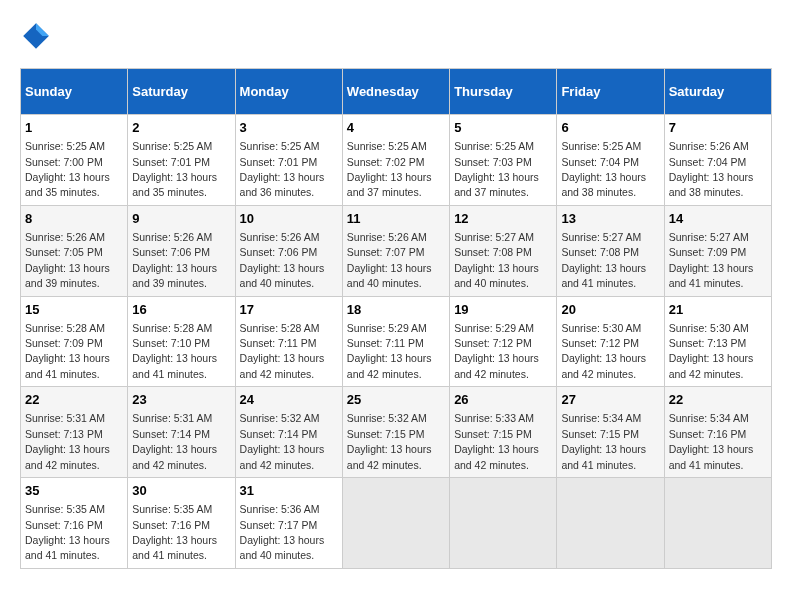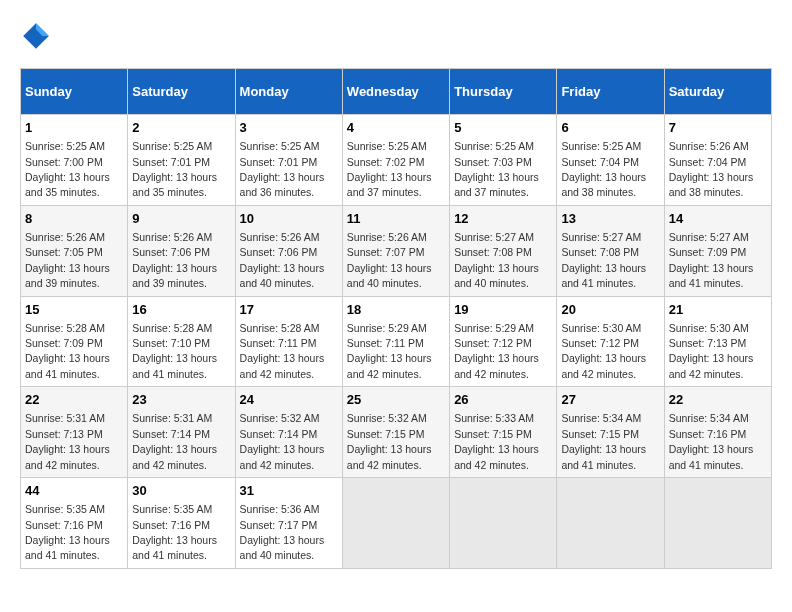--- a/index.html
+++ b/index.html
@@ -148,21 +148,21 @@
       <tr>
         <td><span class="day-num">22</span><span class="day-info">Sunrise: 5:31 AM<br>Sunset: 7:13 PM<br>Daylight: 13 hours<br>and 42 minutes.</span></td>
         <td><span class="day-num">23</span><span class="day-info">Sunrise: 5:31 AM<br>Sunset: 7:14 PM<br>Daylight: 13 hours<br>and 42 minutes.</span></td>
         <td><span class="day-num">24</span><span class="day-info">Sunrise: 5:32 AM<br>Sunset: 7:14 PM<br>Daylight: 13 hours<br>and 42 minutes.</span></td>
         <td><span class="day-num">25</span><span class="day-info">Sunrise: 5:32 AM<br>Sunset: 7:15 PM<br>Daylight: 13 hours<br>and 42 minutes.</span></td>
         <td><span class="day-num">26</span><span class="day-info">Sunrise: 5:33 AM<br>Sunset: 7:15 PM<br>Daylight: 13 hours<br>and 42 minutes.</span></td>
         <td><span class="day-num">27</span><span class="day-info">Sunrise: 5:34 AM<br>Sunset: 7:15 PM<br>Daylight: 13 hours<br>and 41 minutes.</span></td>
         <td><span class="day-num">22</span><span class="day-info">Sunrise: 5:34 AM<br>Sunset: 7:16 PM<br>Daylight: 13 hours<br>and 41 minutes.</span></td>
       </tr>
       <tr>
-        <td><span class="day-num">44</span><span class="day-info">Sunrise: 5:35 AM<br>Sunset: 7:16 PM<br>Daylight: 13 hours<br>and 41 minutes.</span></td>
+        <td><span class="day-num">35</span><span class="day-info">Sunrise: 5:35 AM<br>Sunset: 7:16 PM<br>Daylight: 13 hours<br>and 41 minutes.</span></td>
         <td><span class="day-num">30</span><span class="day-info">Sunrise: 5:35 AM<br>Sunset: 7:16 PM<br>Daylight: 13 hours<br>and 41 minutes.</span></td>
         <td><span class="day-num">31</span><span class="day-info">Sunrise: 5:36 AM<br>Sunset: 7:17 PM<br>Daylight: 13 hours<br>and 40 minutes.</span></td>
         <td class="empty"></td>
         <td class="empty"></td>
         <td class="empty"></td>
         <td class="empty"></td>
       </tr>
     </tbody>
 </table>
 

